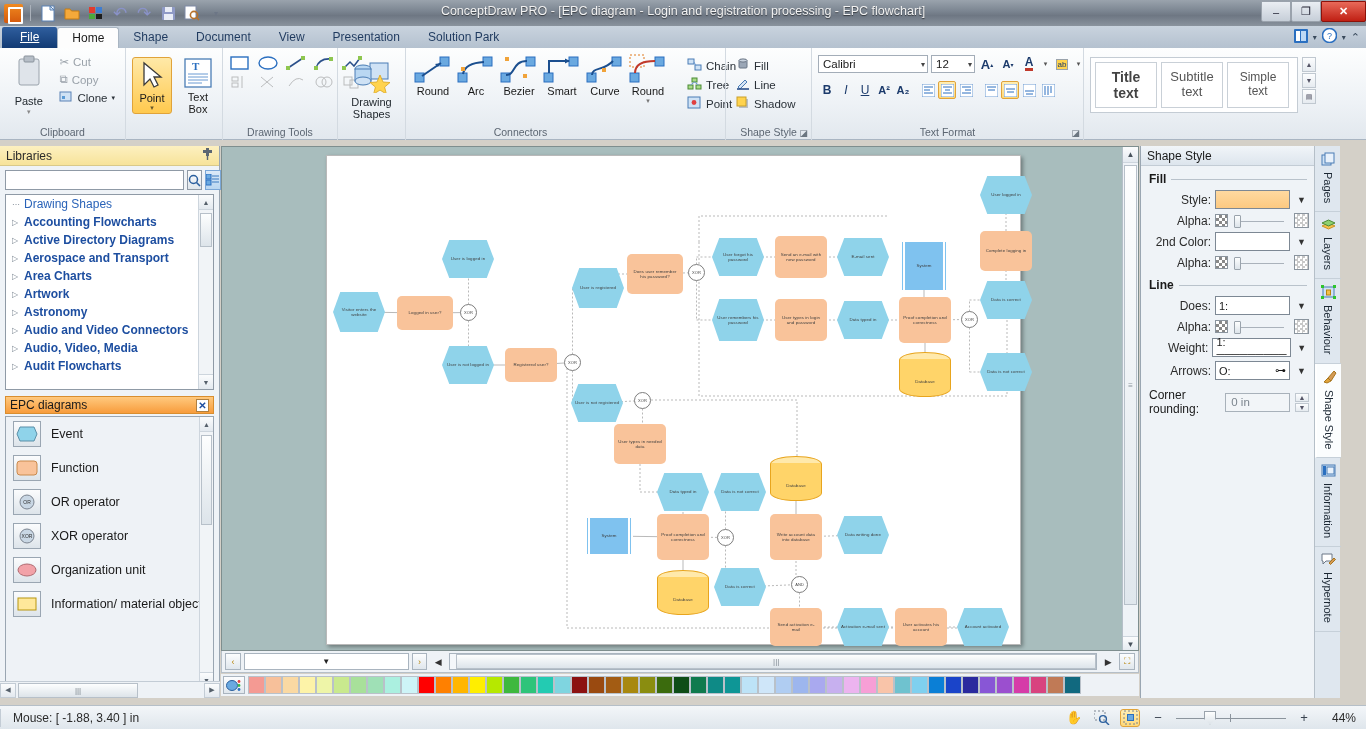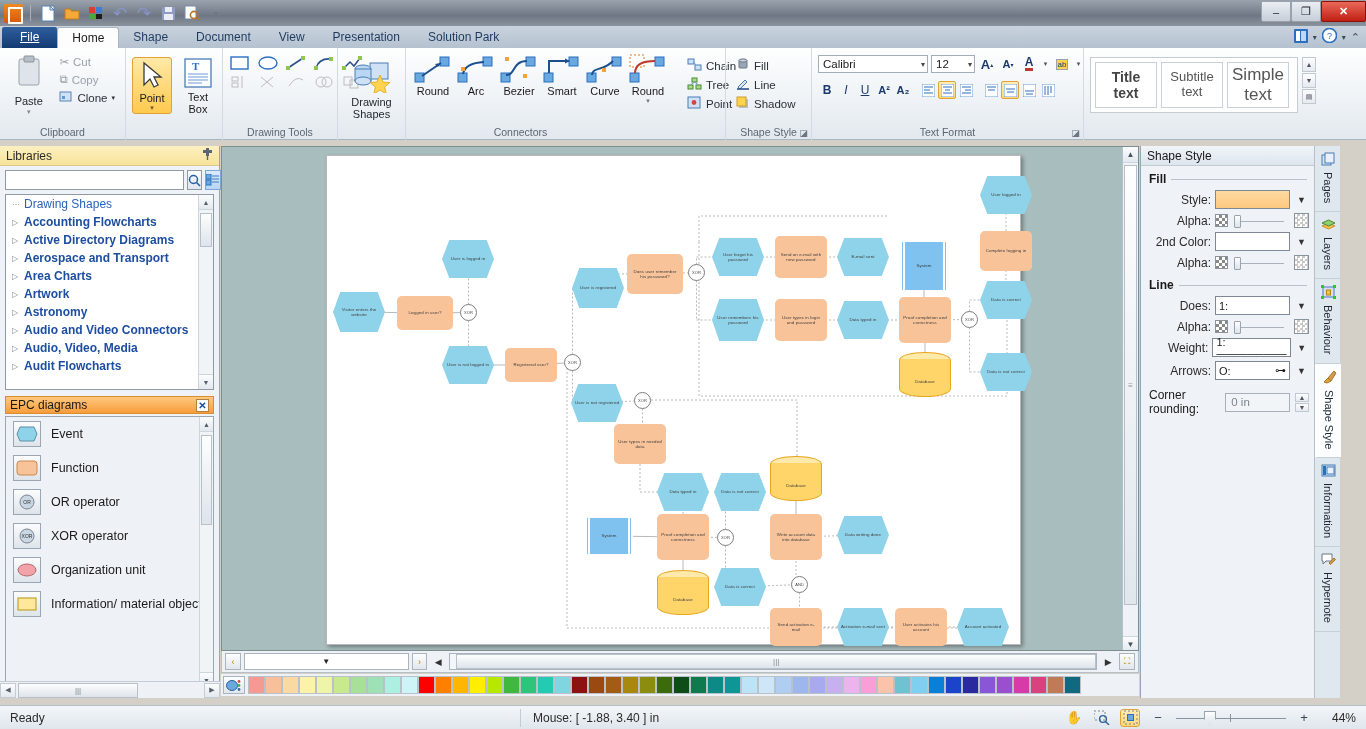--- a/index.html
+++ b/index.html
@@ -75,21 +75,21 @@
     padding:0 2px 0 4px; font-size:11.5px; }
   .fsel .car{ margin-left:auto; font-size:8px; color:#444; padding-left:4px;}
   .fmtrow{ display:flex; align-items:center; gap:1px; margin-top:4px;}
   .fb{ width:18px;height:18px;display:flex;align-items:center;justify-content:center;font-size:12px;color:#1b3a6b;}
   .fb.on{ border:1px solid #e0a33a; border-radius:2px; background:linear-gradient(180deg,#ffeeb5,#ffd877);}
   .stylebox{ border:1px solid #c4ccd4; background:#fff; height:56px; display:flex;align-items:center; padding:0 4px; gap:4px;}
   .stylecard{ border:1px solid #c9d0d7; background:#fff; width:62px;height:46px; display:flex;flex-direction:column;
     align-items:center;justify-content:center; line-height:1.15; text-align:center; color:#555;}
   .stylecard.title{ font-weight:bold; font-size:14px; color:#444;}
   .stylecard.sub{ font-size:13px;}
-  .stylecard.simple{ font-size:17px;}
+  .stylecard.simple{ font-size:12px;}
   .spin{ display:flex;flex-direction:column;justify-content:center;gap:1px;}
   .spinb{ width:14px;height:15px;border:1px solid #c0c8d0;background:linear-gradient(180deg,#fcfdfe,#e6ebf0);
     font-size:7px;display:flex;align-items:center;justify-content:center;color:#556;}
   .dlg{ position:absolute; right:3px; bottom:2px; font-size:9px; color:#6b7680;}
   
   .leftpanel{ position:absolute; left:0; top:146px; width:220px; height:552px; background:#eff3f7;
     border-right:1px solid #9aa6b2;}
   .panelhdr{ height:20px; background:linear-gradient(180deg,#fdf0c0,#f7e39a); border-bottom:1px solid #d9c98a;
     display:flex;align-items:center;padding:0 6px; font-size:12px; color:#2b2b2b;}
   .pin{ margin-left:auto; font-size:12px; color:#555;}
@@ -252,20 +252,21 @@
       <svg width="16" height="16">
           <rect x="1" y="1" width="11" height="13" fill="#fff" stroke="#7f8aa5"></rect>
           <circle cx="10" cy="10" r="3.6" fill="none" stroke="#b8722a" stroke-width="1.6"></circle>
           <line x1="12.6" y1="12.6" x2="15" y2="15" stroke="#b8722a" stroke-width="1.6"></line>
         </svg>
     </div>
     <div class="qicon">
         <span style="font-size:8px;color:#6c7686;">▾</span>
       </div>
   </div>
+  <div class="titletext">ConceptDraw PRO - [EPC diagram - Login and registration processing - EPC flowchart]</div>
   <div class="wbtns">
     <div class="wbtn">–</div>
     <div class="wbtn">❐</div>
     <div class="wbtn close">✕</div>
   </div>
 </div>
 
 <div class="tabbar">
   <div class="tab file"><span>File</span></div>
   <div class="tab active">Home</div>
@@ -1239,21 +1240,20 @@
       <span class="vico"><svg width="15" height="13">
             <path d="M1 1 h10 v7 h-6 l-3 3 v-3 h-1 z" fill="#fff" stroke="#6b7686"></path>
             <path d="M8 10 L13 5 L14.5 6.5 L9.5 11.5 Z" fill="#d49a55" stroke="#a8761d"></path>
           </svg></span>
       <span class="vtxt">Hypernote</span>
     </div>
   </div>
 </div>
 
 <div class="statusbar">
-  <div class="sb-ready">Ready</div>
   <div class="sb-sep"></div>
   <div class="sb-mouse">Mouse: [ -1.88, 3.40 ] in</div>
   <div class="sb-right">
     <div class="zbtn">✋</div>
     <div class="zbtn">
       <svg width="16" height="15">
           <rect x="0" y="1" width="11" height="9" fill="none" stroke="#7b8490" stroke-dasharray="2 2"></rect>
           <circle cx="9" cy="9" r="3.4" fill="none" stroke="#2a5f9e" stroke-width="1.4"></circle>
           <line x1="11.5" y1="11.5" x2="15" y2="15" stroke="#2a5f9e" stroke-width="1.4"></line>
         </svg>

